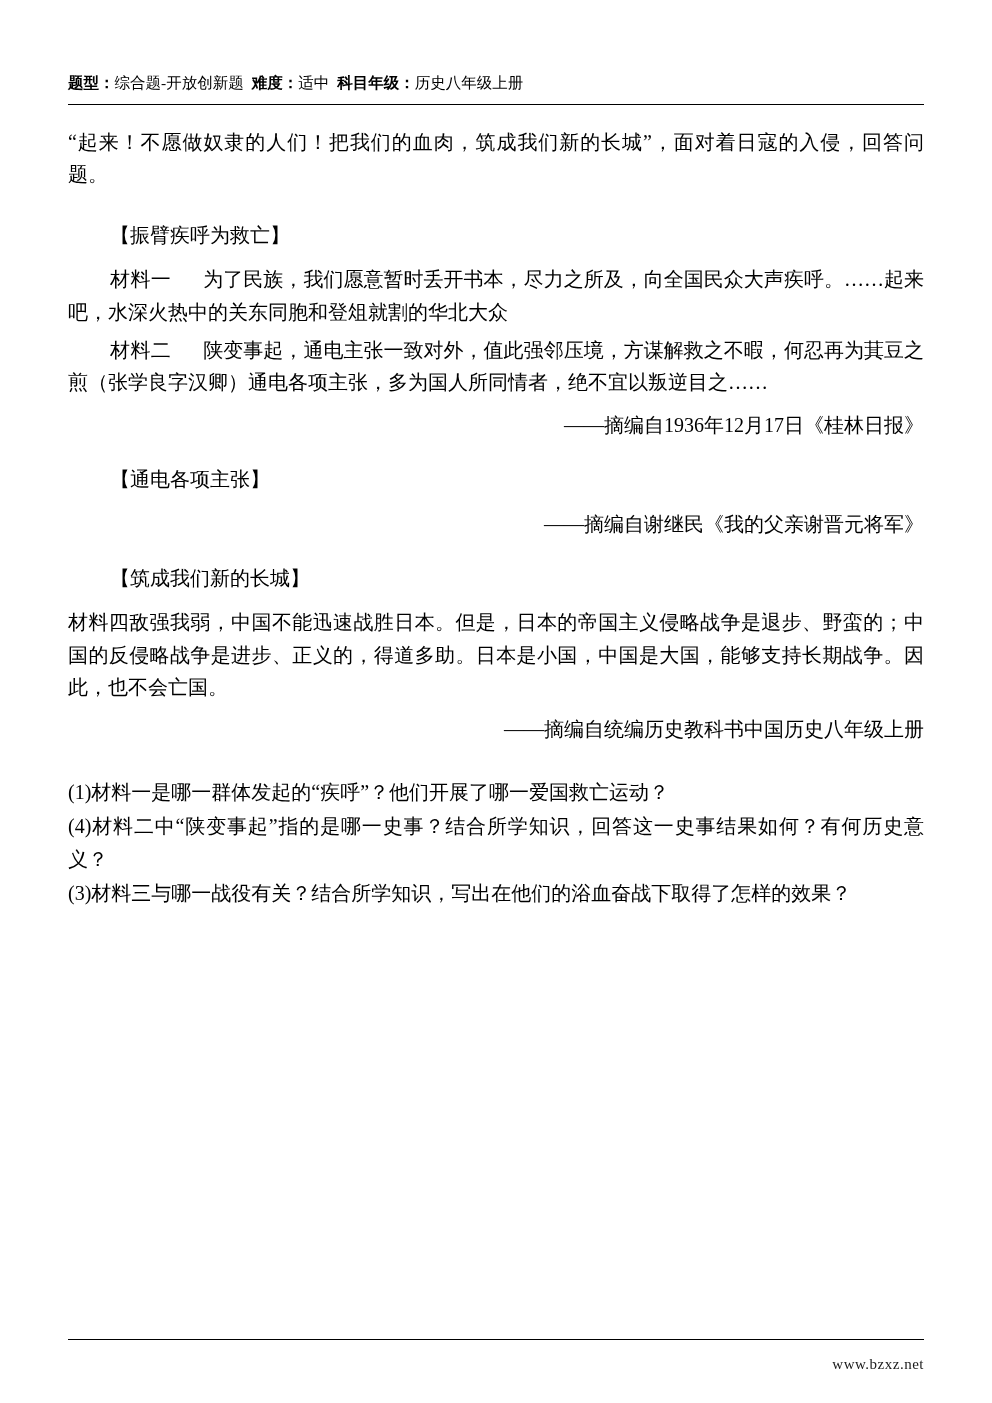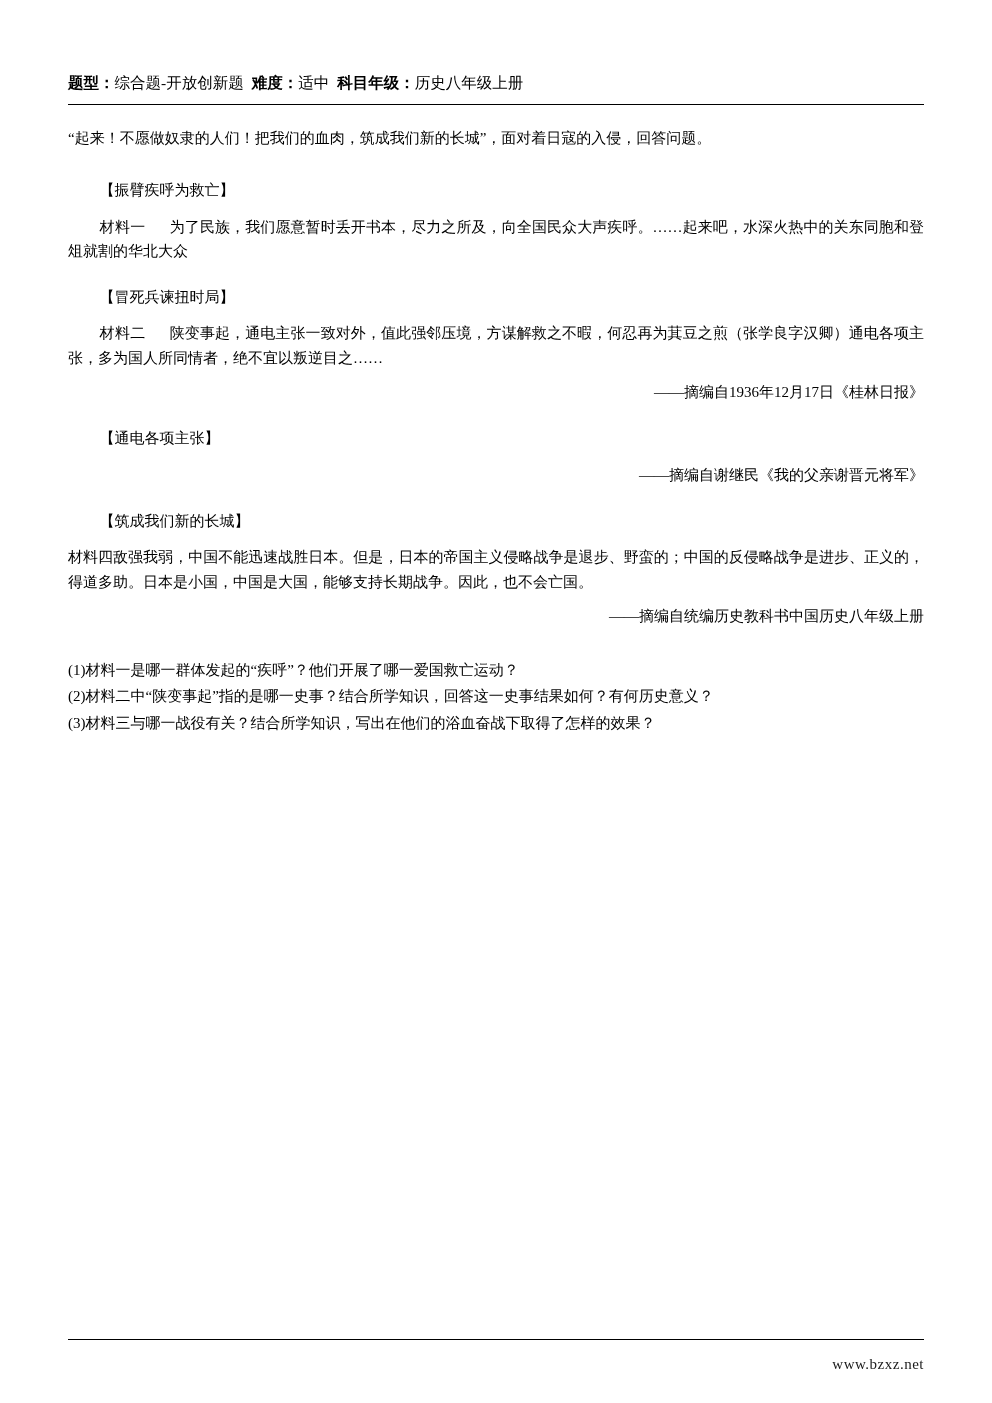--- a/index.html
+++ b/index.html
@@ -51,21 +51,21 @@
 
   .content {
     position: absolute;
     left: 68px;
     top: 126px;
     width: 856px;
   }
 
   p {
     margin: 0;
-    font-size: 15px;
+    font-size: 20px;
     line-height: 1.62;
     text-align: justify;
     text-justify: inter-ideograph;
   }
 
   .intro {
     margin-bottom: 28px;
   }
 
   .section-title {
@@ -126,34 +126,33 @@
 
   <div class="rule rule-top"></div>
 
   <div class="content">
 
     <p class="intro">“起来！不愿做奴隶的人们！把我们的血肉，筑成我们新的长城”，面对着日寇的入侵，回答问题。</p>
 
     <p class="section-title">【振臂疾呼为救亡】</p>
     <p class="material"><span class="mlabel">材料一</span><span class="mgap"></span><span>为了民族，我们愿意暂时丢开书本，尽力之所及，向全国民众大声疾呼。……起来吧，水深火热中的关东同胞和登俎就割的华北大众</span></p>
 
-    <p class="section-title">【冒死兵谏扭时局】</p>
     <p class="material"><span class="mlabel">材料二</span><span class="mgap"></span><span>陕变事起，通电主张一致对外，值此强邻压境，方谋解救之不暇，何忍再为萁豆之煎（张学良字汉卿）通电各项主张，多为国人所同情者，绝不宜以叛逆目之……</span></p>
     <p class="source">——摘编自1936年12月17日《桂林日报》</p>
 
     <p class="section-title">【通电各项主张】</p>
     <p class="source">——摘编自谢继民《我的父亲谢晋元将军》</p>
 
     <p class="section-title">【筑成我们新的长城】</p>
     <p class="material-noindent"><span class="mlabel">材料四</span><span class="mgap"></span><span>敌强我弱，中国不能迅速战胜日本。但是，日本的帝国主义侵略战争是退步、野蛮的；中国的反侵略战争是进步、正义的，得道多助。日本是小国，中国是大国，能够支持长期战争。因此，也不会亡国。</span></p>
     <p class="source">——摘编自统编历史教科书中国历史八年级上册</p>
 
     <div class="questions">
       <p>(1)材料一是哪一群体发起的“疾呼”？他们开展了哪一爱国救亡运动？</p>
-      <p>(2)材料二中“陕变事起”指的是哪一史事？结合所学知识，回答这一史事结果如何？有何历史意义？</p>
+      <p>(4)材料二中“陕变事起”指的是哪一史事？结合所学知识，回答这一史事结果如何？有何历史意义？</p>
       <p>(3)材料三与哪一战役有关？结合所学知识，写出在他们的浴血奋战下取得了怎样的效果？</p>
     </div>
 
   </div>
 
   <div class="rule rule-bottom"></div>
   <div class="footer">www.bzxz.net</div>
 
 </div>
 

